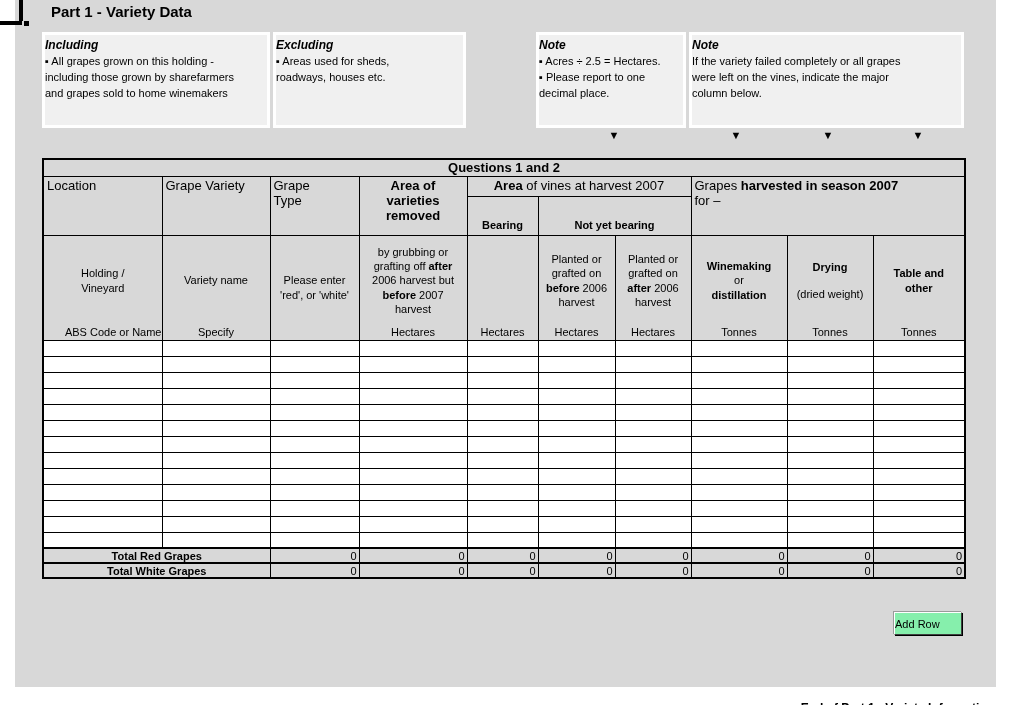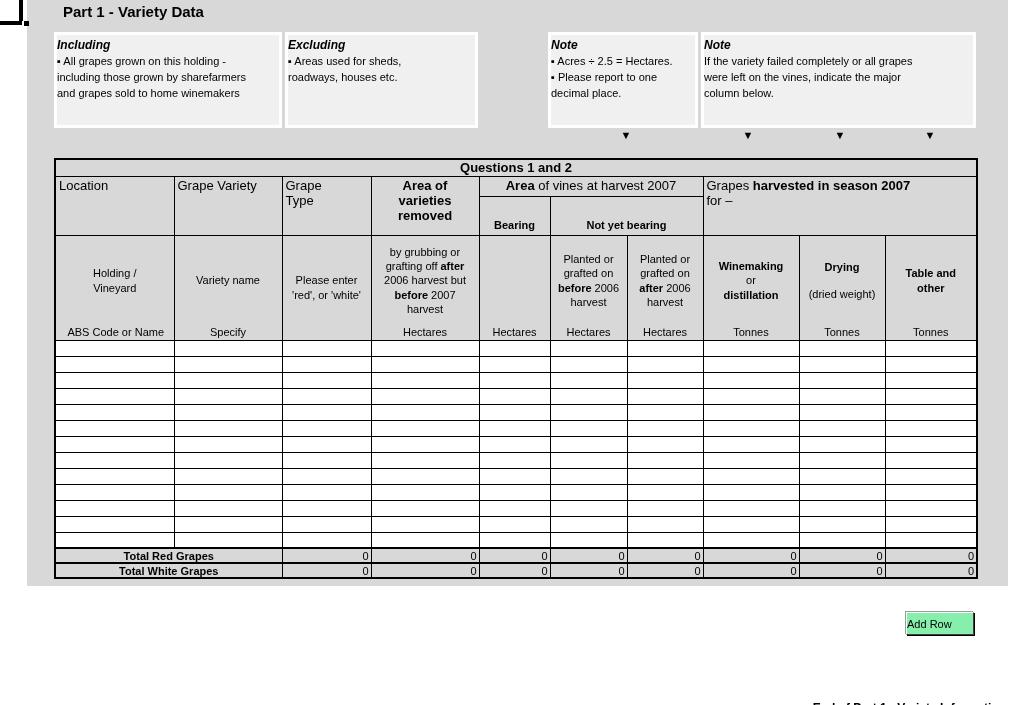--- a/index.html
+++ b/index.html
@@ -1,17 +1,17 @@
 <!DOCTYPE html>
 <html><head>
 <meta charset="utf-8">
 <style>
   * { margin:0; padding:0; box-sizing:border-box; }
   html,body { width:1023px; height:705px; background:#ffffff; font-family:"Liberation Sans", sans-serif; color:#000; overflow:hidden; }
-  .canvas { position:absolute; left:27px; top:0; width:981px; height:586px; background:#d8d8d8; }
+  .canvas { position:absolute; left:15px; top:0; width:981px; height:687px; background:#d8d8d8; }
 
   
   .corner-vbar { position:absolute; left:19px; top:0; width:4px; height:21px; background:#000; z-index:5; }
   .corner-hbar { position:absolute; left:0; top:21px; width:22px; height:4px; background:#000; z-index:5; }
   .corner-handle { position:absolute; left:24px; top:21px; width:5px; height:5px; background:#000; z-index:5; }
 
   .page-title { position:absolute; left:36px; top:3px; font-size:15px; font-weight:bold; }
 
   .note-box { position:absolute; top:32px; height:96px; background:#f0f0f0; border:3px solid #ffffff; padding:2px 0; font-size:11px; line-height:1.45; }
   .note-box .heading { font-weight:bold; font-style:italic; font-size:12px; }
@@ -32,21 +32,21 @@
   td.hd-removed { text-align:center; font-weight:bold; }
   td.hd-vines { text-align:center; font-size:12px; vertical-align:middle; }
   tr.rowC td { height:39px; vertical-align:bottom; text-align:center; font-weight:bold; font-size:11px; padding-bottom:4px;margin-left:28px; }
   td.hd-harv { font-size:13px; vertical-align:top; padding-top:2px; }
   .b { font-weight:bold; }
 
   tr.rowD td { height:104px; font-size:11px; text-align:center; padding:0; }
   .dwrap { display:flex; flex-direction:column; height:104px; }
   .desc { flex:1; display:flex; flex-direction:column; justify-content:center; line-height:1.3; }
   .unit { padding-bottom:2px; }
-  .bottom-left { text-align:center; padding:0 0 2px 2px; }
+  .bottom-left { text-align:right; padding:0 0 2px 2px; }
   .gap { margin-top:13px; }
 
   tr.body-row td { height:16px; background:#ffffff; }
   tr.total-row td { height:15px; border-top-width:2px; font-size:11px; vertical-align:middle; }
   td.total-label { font-weight:bold; text-align:center; font-size:12px; }
   td.total-val { text-align:right; padding-right:2px; }
 
   .add-row { position:absolute; left:879px; top:612px; width:68px; height:23px; background:#86efac;
              border-top:1px solid #ffffff; border-left:1px solid #ffffff;
              border-right:1px solid #404040; border-bottom:1px solid #404040;

